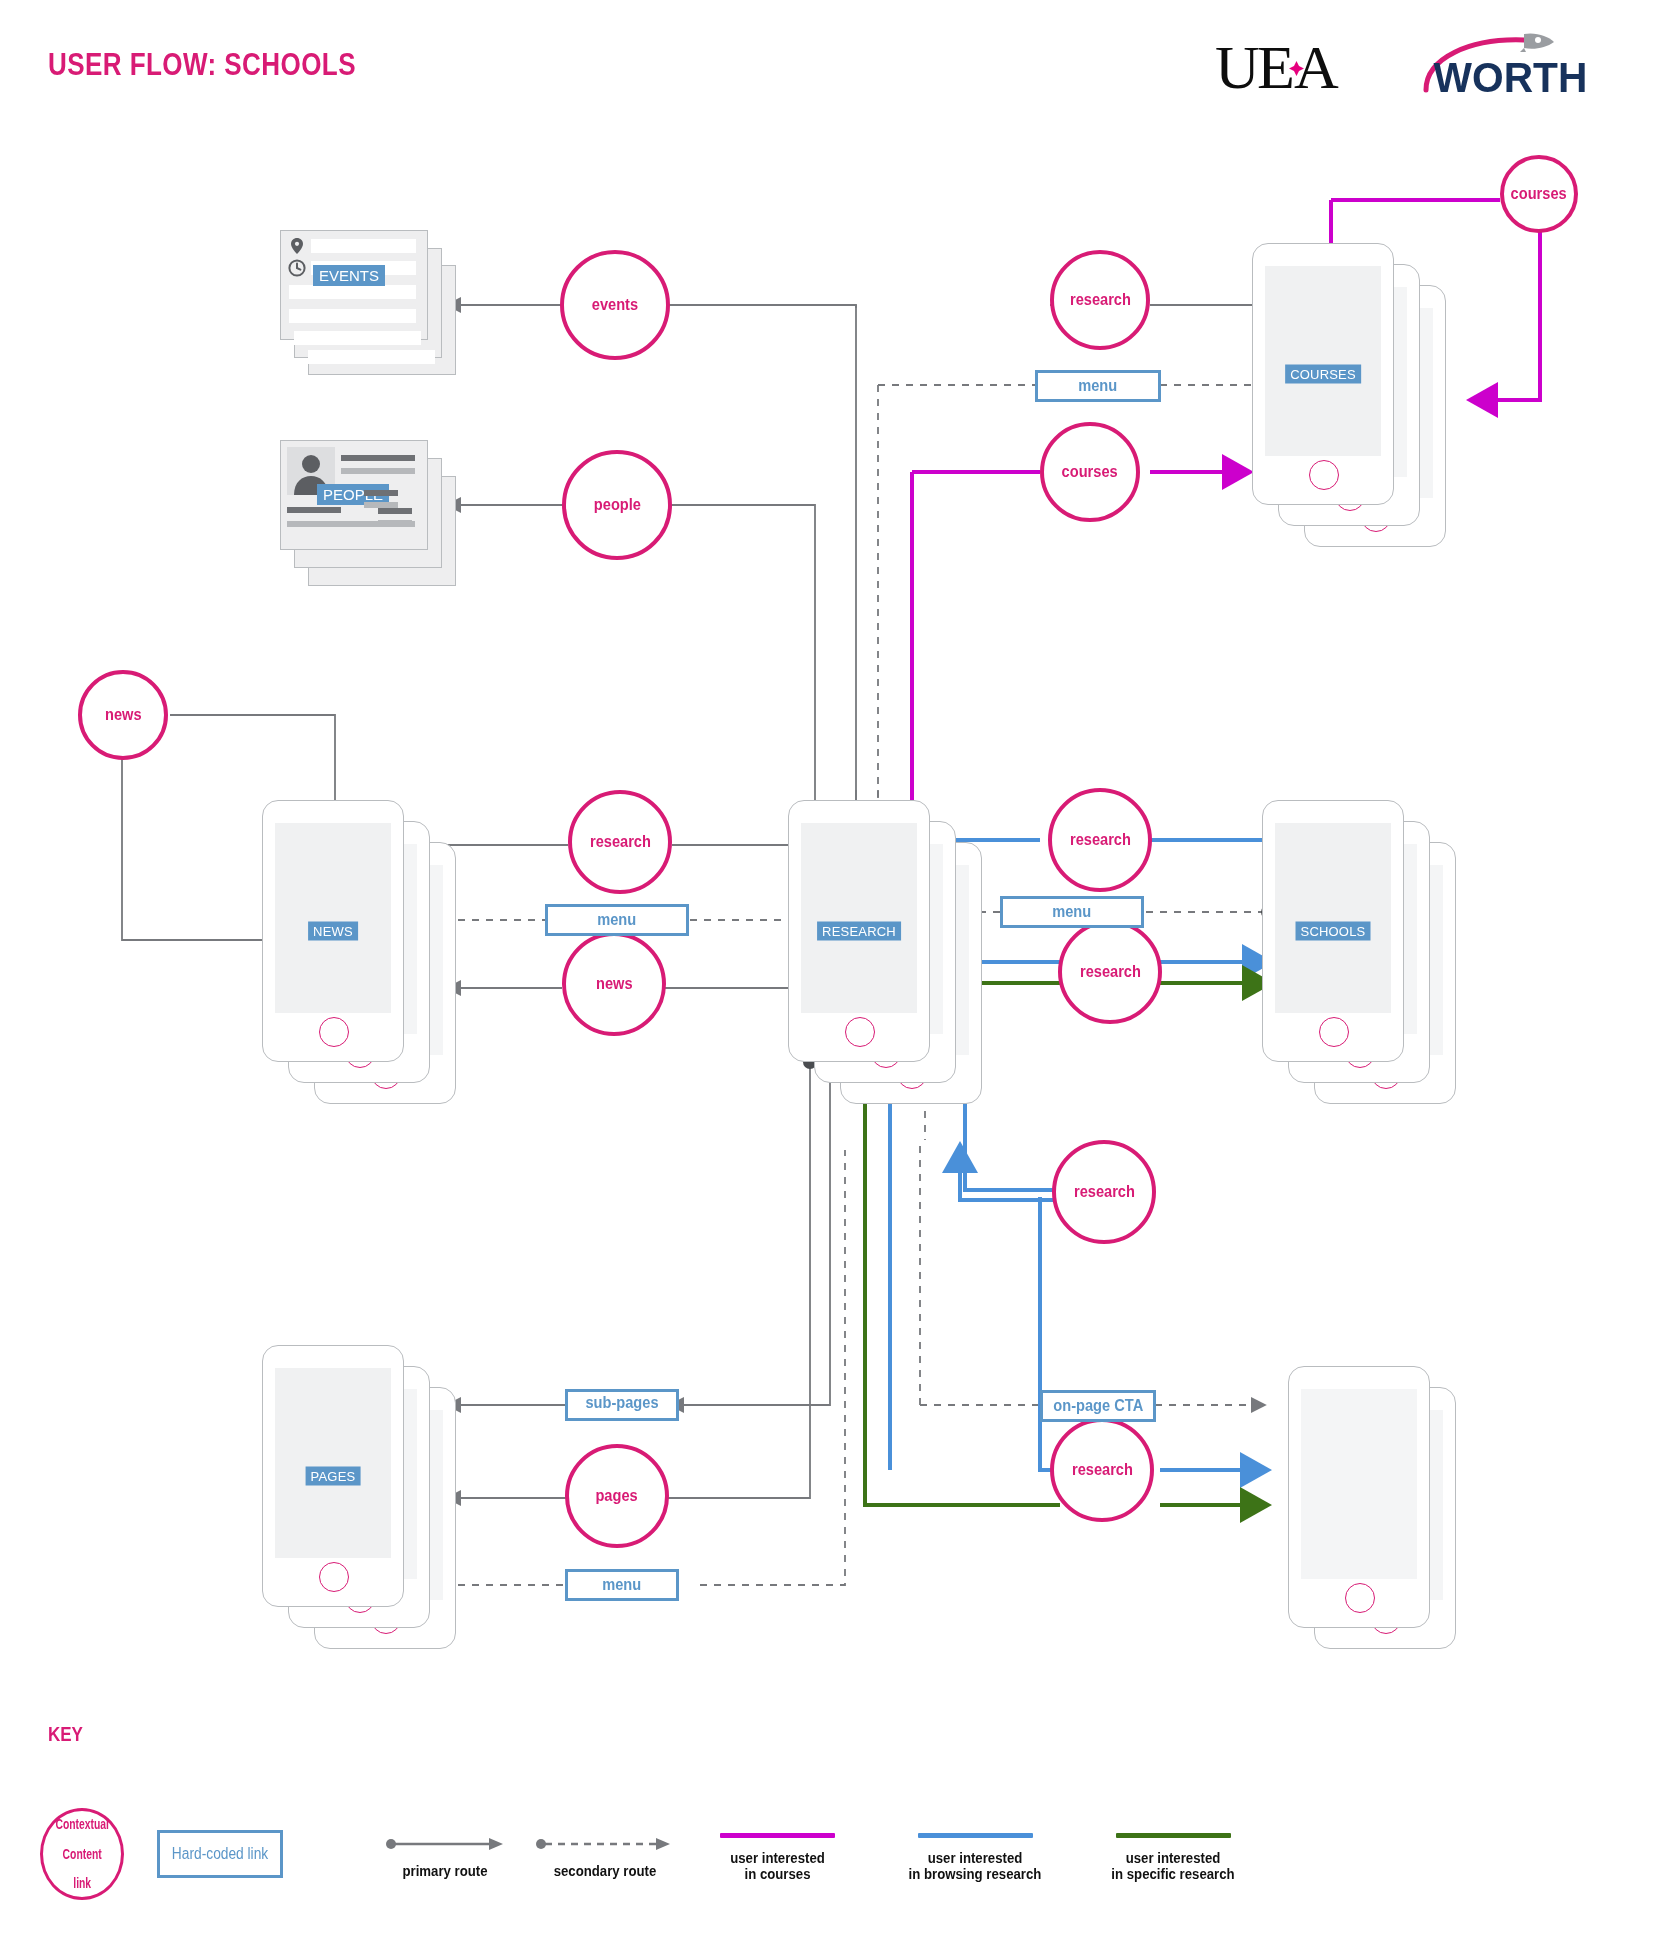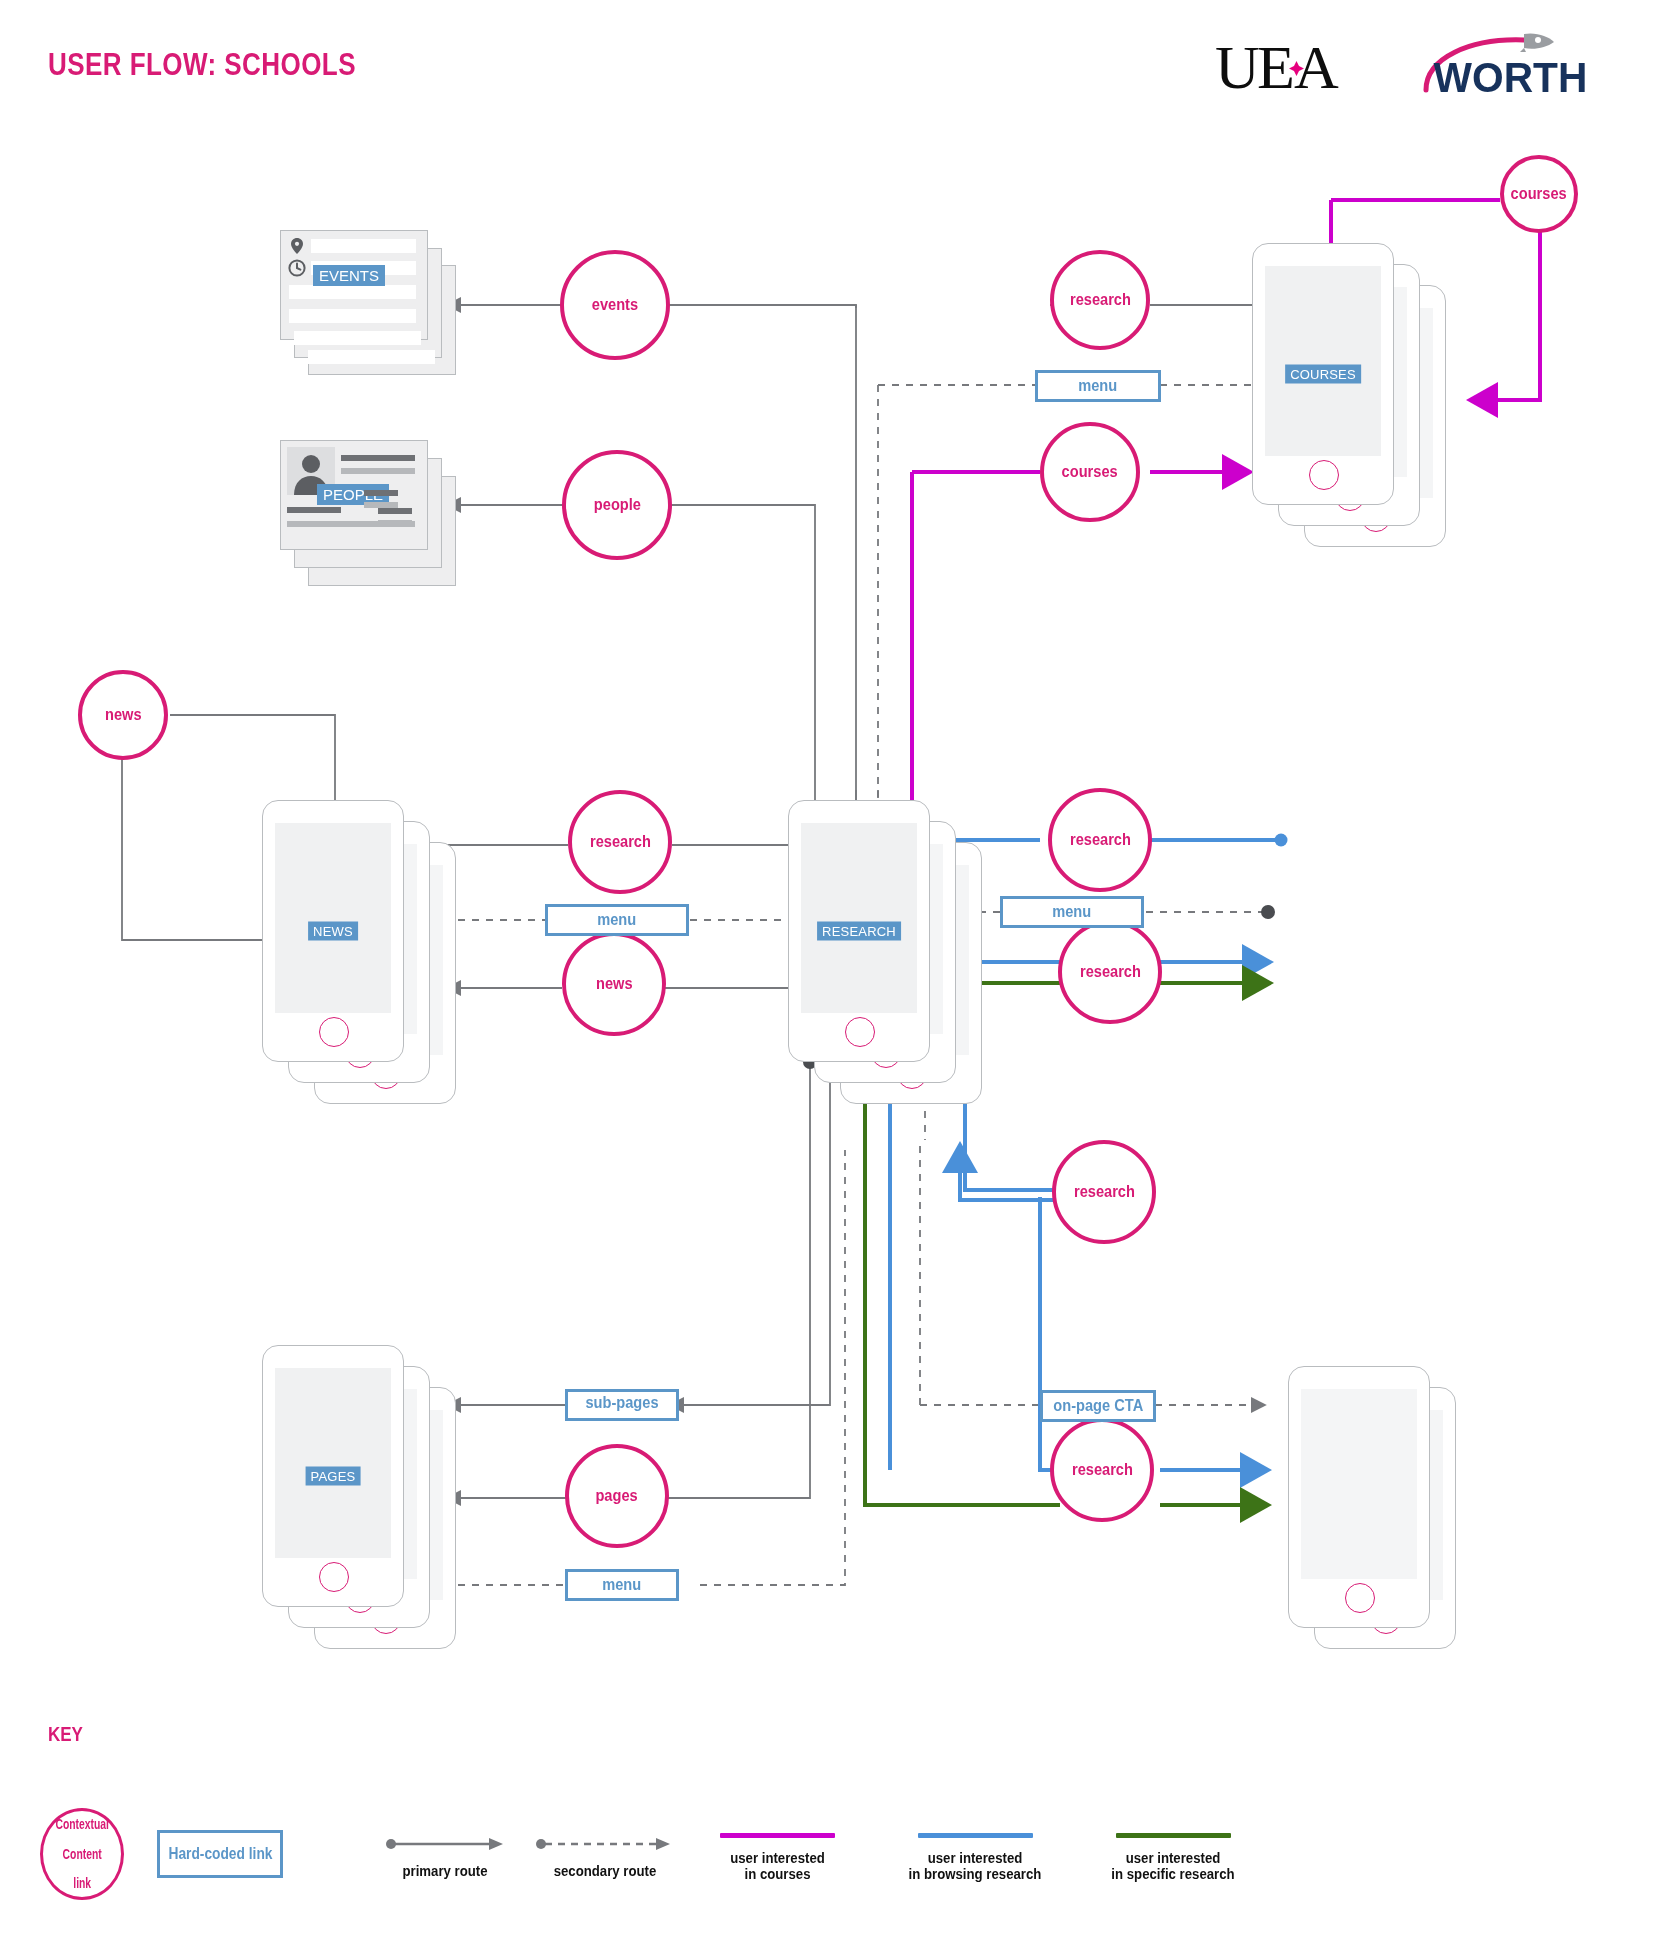--- a/index.html
+++ b/index.html
@@ -85,21 +85,21 @@
     border:3.5px solid #d81b75;border-radius:50%;
     display:flex;align-items:center;justify-content:center;
     color:#d81b75;font-weight:bold;font-size:14px;text-align:center;line-height:1.05;
     box-sizing:border-box;
   }
   .key-node span{transform:scaleX(.86);display:block;}
   .key-hardlink{
     position:absolute;left:157px;top:1830px;width:126px;height:48px;
     border:3px solid #5b96c8;background:#fff;
     display:flex;align-items:center;justify-content:center;
-    color:#5b96c8;font-weight:bold;font-size:16px;box-sizing:border-box;
+    color:#5b96c8;font-weight:normal;font-size:16px;box-sizing:border-box;
   }
   .key-hardlink span{transform:scaleX(.86);display:block;white-space:nowrap;}
   .key-item{position:absolute;text-align:center;}
   .key-item .cap{
     font-weight:bold;font-size:15px;color:#111111;line-height:1.08;white-space:nowrap;
     transform:scaleX(.88);
   }
   .key-swatch{position:absolute;height:5px;border-radius:1px;}
 </style>
 </head>
@@ -345,20 +345,35 @@
       <div class="screen"></div>
         <div class="home"></div>
     </div>
     <div class="phone" style="left:0px;top:0px;">
       <div class="screen"></div>
       <div class="home"></div>
       <div class="phone-label">RESEARCH</div>
     </div>
   </div>
 
+  <div class="phone-stack" style="left:1262px;top:800px;width:210px;height:330px;">
+    <div class="phone back" style="left:52px;top:42px;">
+      <div class="screen"></div>
+        <div class="home"></div>
+    </div>
+    <div class="phone back" style="left:26px;top:21px;">
+      <div class="screen"></div>
+        <div class="home"></div>
+    </div>
+    <div class="phone" style="left:0px;top:0px;">
+      <div class="screen"></div>
+      <div class="home"></div>
+      <div class="phone-label">SCHOOLS</div>
+    </div>
+  </div>
 
   <div class="phone-stack" style="left:262px;top:1345px;width:210px;height:330px;">
     <div class="phone back" style="left:52px;top:42px;">
       <div class="screen"></div>
         <div class="home"></div>
     </div>
     <div class="phone back" style="left:26px;top:21px;">
       <div class="screen"></div>
         <div class="home"></div>
     </div>

